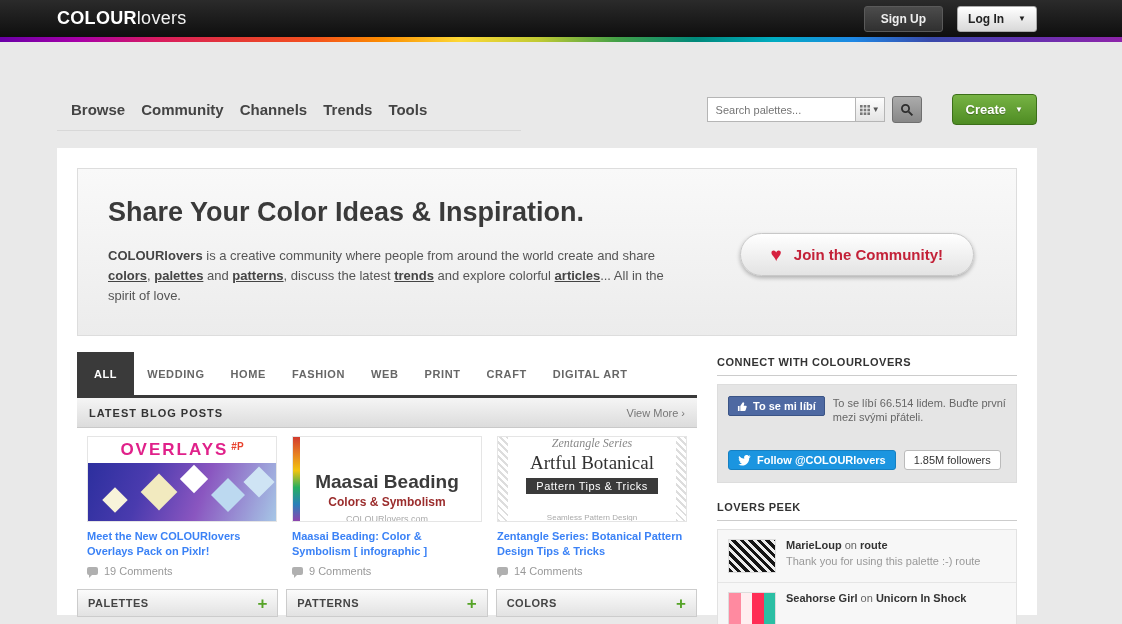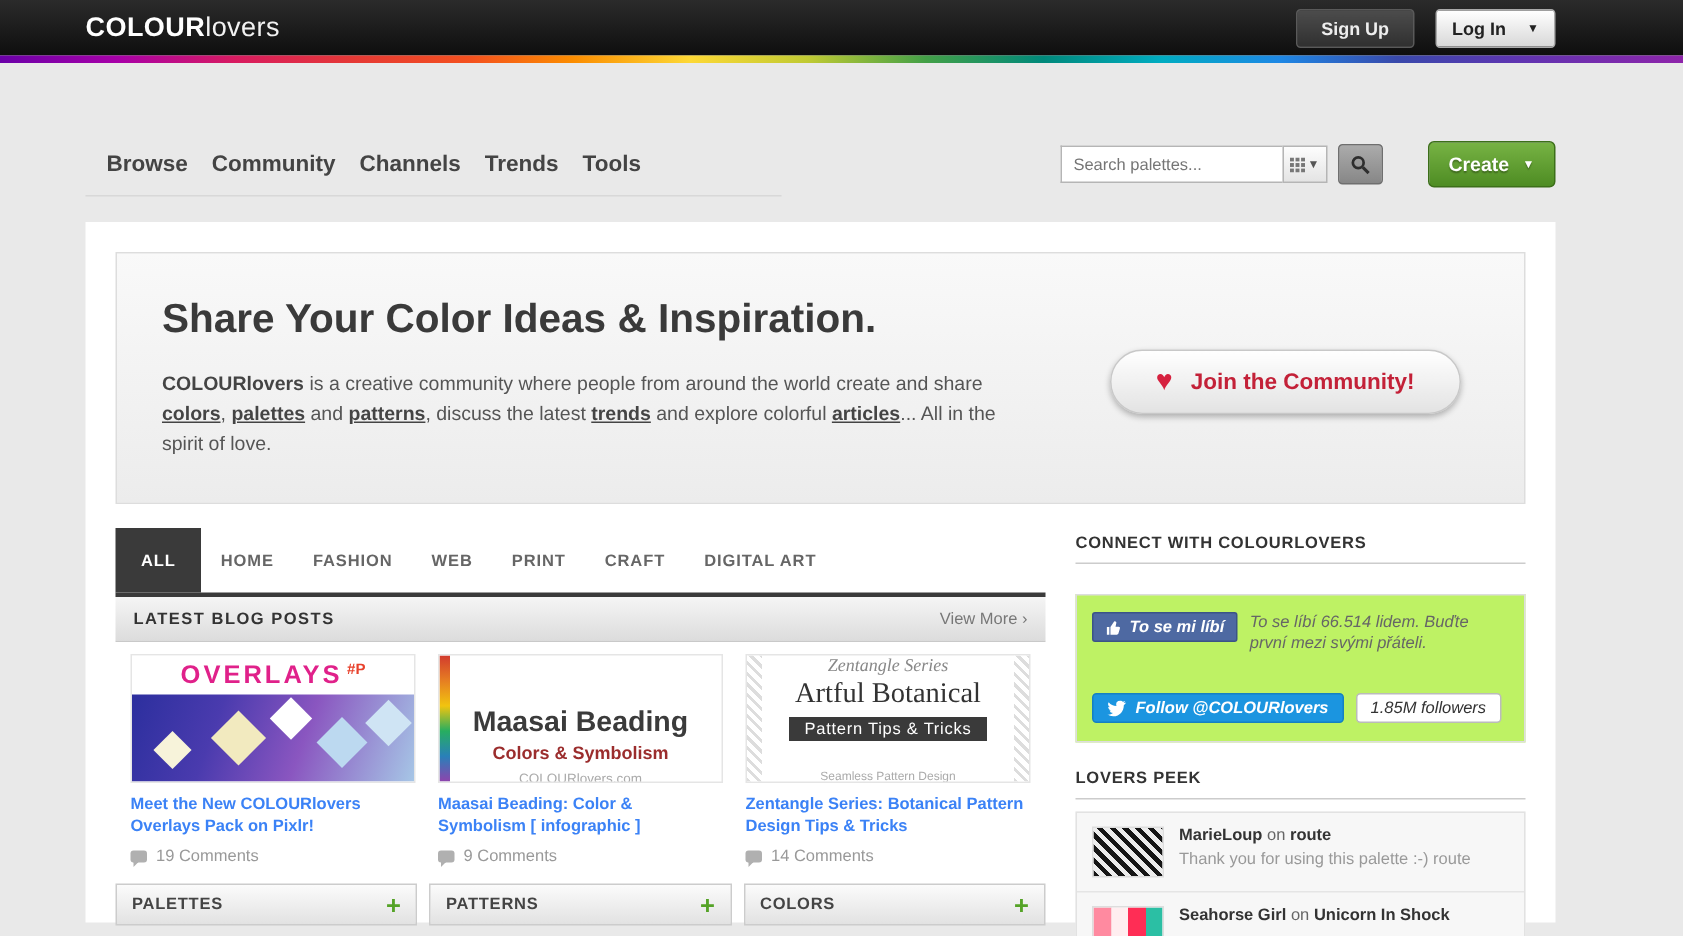--- a/index.html
+++ b/index.html
@@ -96,21 +96,21 @@
   .zt-line4 { font-size:8px; color:#aaa; margin-top:19px;text-align:center; }
 
   
   .section-bars { display:flex; gap:8px; margin-top:8px; }
   .section-bar { flex:1; height:28px; background:linear-gradient(#fbfbfb,#e2e2e2); border:1px solid #ccc; display:flex; align-items:center; justify-content:space-between; padding:0 10px; }
   .section-label { font-size:11px; font-weight:bold; color:#444; letter-spacing:.5px; }
   .section-add { color:#55a327; font-size:17px; font-weight:bold; line-height:1; cursor:pointer; }
 
   
   .sb-title { font-size:11px; font-weight:bold; color:#333; letter-spacing:.5px; padding-bottom:7px; border-bottom:1px solid #ccc; }
-  .social-panel { margin-top:20px; background:#bef264; border:1px solid #ddd; padding:11px 10px 12px;font-style:italic; }
+  .social-panel { margin-top:8px; background:#e5e5e5; border:1px solid #ddd; padding:11px 10px 12px; }
   .fb-row { display:flex; gap:8px; align-items:flex-start; }
   .fb-btn { background:#4e69a2; border:1px solid #3b5486; border-radius:2px; color:#fff; font-size:11px; font-weight:bold; padding:3px 8px; display:inline-flex; align-items:center; gap:5px; cursor:pointer; white-space:nowrap; }
   .fb-text { font-size:11px; color:#666; line-height:14px; flex:1; }
   .tw-row { margin-top:26px; display:flex; align-items:flex-end; gap:8px; }
   .tw-btn { background:#1b95e0; border:1px solid #1580c2; border-radius:3px; color:#fff; font-size:11px; font-weight:bold; padding:3px 9px; display:inline-flex; align-items:center; gap:6px; cursor:pointer; }
   .tw-count { background:#fff; border:1px solid #bbb; border-radius:3px; font-size:11px; color:#333; padding:3px 9px; cursor:pointer; }
 
   .peek-title { margin-top:18px; }
   .peek-list { margin-top:8px; background:#f7f7f7; border:1px solid #e2e2e2; }
   .peek-item { display:flex; gap:10px; padding:9px 10px; border-bottom:1px solid #e5e5e5; }
@@ -198,20 +198,21 @@
         <span class="jl">Join the Community!</span>
       </div>
     </div>
 
     <div class="columns">
 
       <div class="left-col">
 
         <div class="tabs">
           <span class="tab active">ALL</span>
+          <span class="tab">WEDDING</span>
           <span class="tab">HOME</span>
           <span class="tab">FASHION</span>
           <span class="tab">WEB</span>
           <span class="tab">PRINT</span>
           <span class="tab">CRAFT</span>
           <span class="tab">DIGITAL ART</span>
         </div>
 
         <div class="blog-header">
           <span class="blog-header-title">LATEST BLOG POSTS</span>

